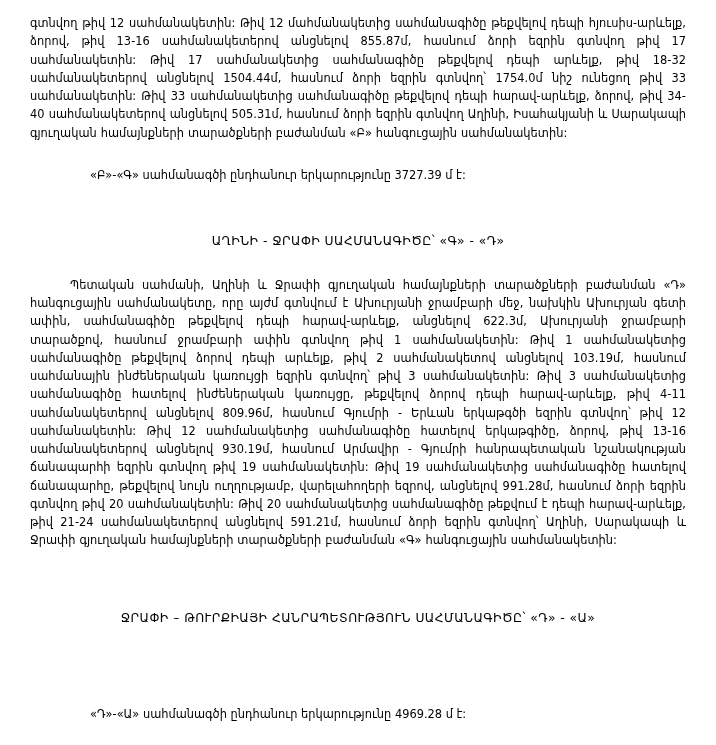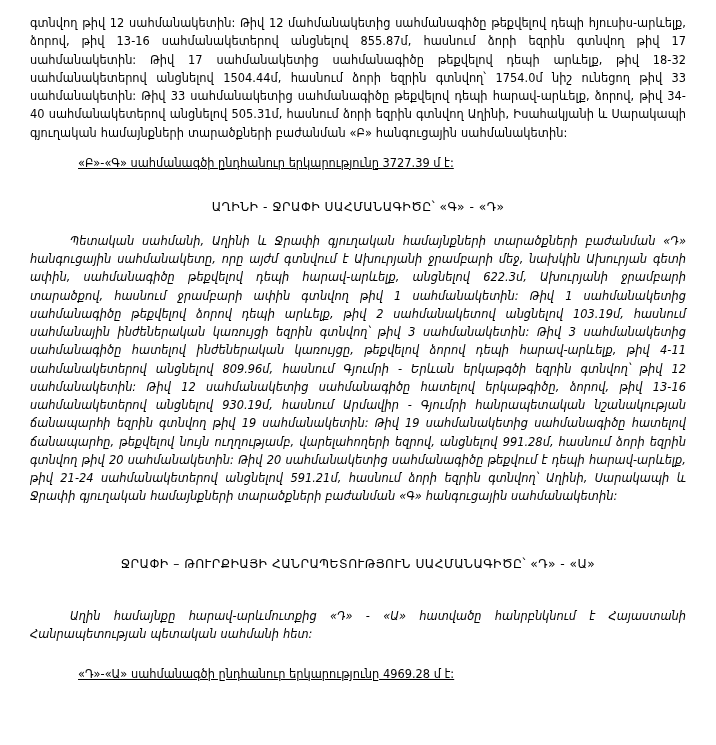--- a/index.html
+++ b/index.html
@@ -33,38 +33,36 @@
     text-align: justify;
     text-justify: inter-word;
     font-size: 11.4px;
     line-height: 18.25px;
     letter-spacing: 0.02px;
     word-spacing: 0.3px;
     -webkit-font-smoothing: none;
   }
   .para.indent {
     text-indent: 40px;
-    font-style: italic;
   }
   .heading {
-    margin: 1px;
+    margin: 11px;
     text-align: center;
     font-size: 12.3px;
     line-height: 18px;
     font-weight: normal;
     letter-spacing: 0.45px;
     white-space: nowrap;
   }
   .measure {
-    margin: 0;
+    margin: 12px;
     font-size: 11.4px;
     line-height: 18px;
     padding-left: 48px;
     white-space: nowrap;
-    text-decoration: underline;
   }
   .gap-1 { height: 12px; }
   .gap-2 { height: 15px; }
   .gap-3 { height: 18px; }
   .gap-4 { height: 25px; }
   .gap-5 { height: 30px; }
   .gap-6 { height: 33px; }
   .gap-7 { height: 22px; }
   .spacer { width: 100%; }
 </style>
@@ -90,20 +88,19 @@
 
     <div class="gap-3 spacer"></div>
 
 
     <div class="gap-5 spacer"></div>
 
     <h2 class="heading">ՋՐԱՓԻ – ԹՈՒՐՔԻԱՅԻ ՀԱՆՐԱՊԵՏՈՒԹՅՈՒՆ ՍԱՀՄԱՆԱԳԻԾԸ՝ «Դ» - «Ա»</h2>
 
     <div class="gap-6 spacer"></div>
 
-    <p class="para indent">Աղին համայնքը հարավ-արևմուտքից «Դ» - «Ա» հատվածը հանրբնկնում է Հայաստանի Հանրապետության պետական սահմանի հետ:</p>
 
     <div class="gap-7 spacer"></div>
 
     <p class="measure">«Դ»-«Ա» սահմանագծի ընդհանուր երկարությունը 4969.28 մ է:</p>
 
   </div>
 </div>
 
 </body></html>

